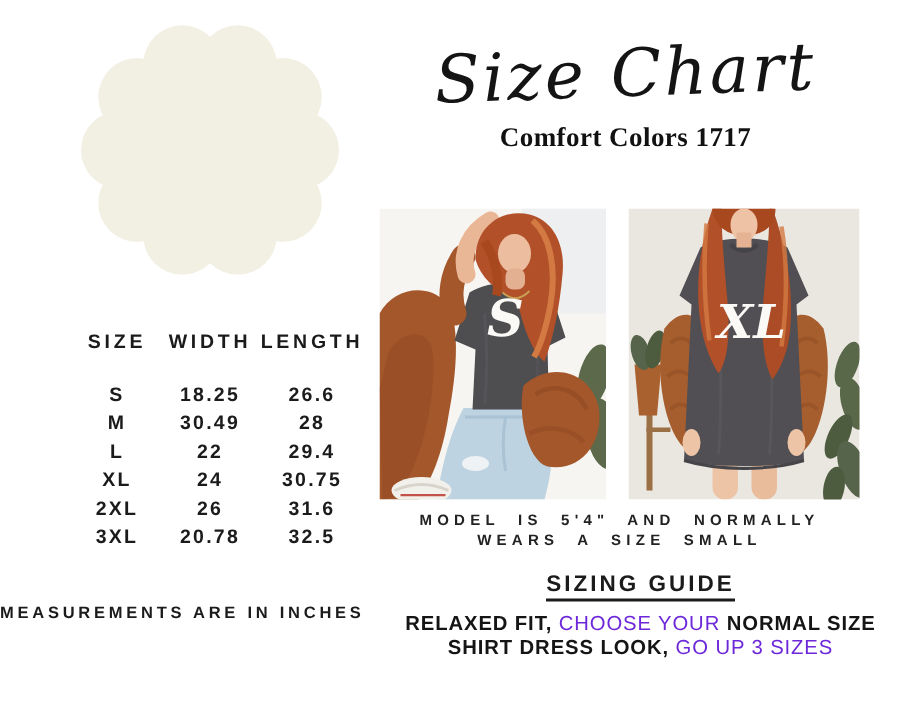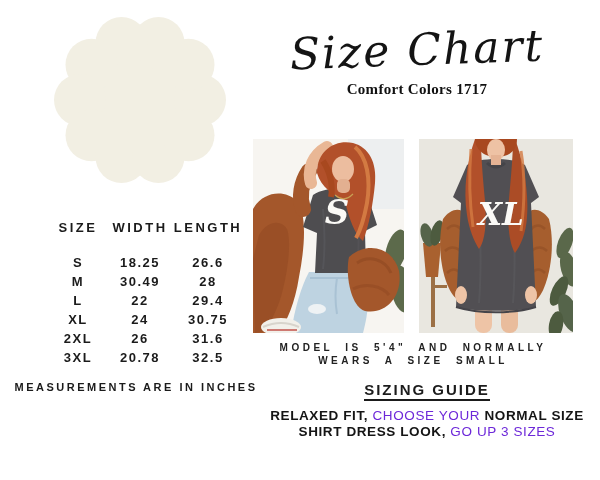--- a/index.html
+++ b/index.html
@@ -15,32 +15,32 @@
     display:grid; grid-template-columns:62px 62px 74px;
     font-size:13px; font-weight:700; letter-spacing:2.5px; text-align:center;
   }
   .t-body { margin-top:18px; }
   .t-row {
     display:grid; grid-template-columns:62px 62px 74px; height:19px;
     align-items:center; text-align:center;
     font-size:13px; font-weight:700; letter-spacing:1.5px;
   }
   .measure-note {
-    position:absolute; left:0; top:381px; width:272px; text-align:center;
+    position:absolute; left:0; top:403px; width:272px; text-align:left;
     font-size:11px; font-weight:700; letter-spacing:2.5px;
   }
   
   .title-block { position:absolute; left:258px; top:20px; width:318px; text-align:center; }
   .script-title {
     font-family:"DejaVu Serif", serif; font-style:italic; font-weight:400;
     font-size:44px; line-height:60px; letter-spacing:2px; transform:rotate(-2deg);
     color:#141414;
   }
   .subtitle {
-    font-family:"Liberation Serif", serif; font-weight:700; font-size:15px;
+    font-family:"Liberation Serif", serif; font-weight:700; font-size:18px;
     letter-spacing:0.3px; margin-top:1px; color:#111;
   }
   
   .photos { position:absolute; left:253px; top:139px; display:flex; gap:15px; }
   .photo { display:block; }
   
   .model-note {
     position:absolute; left:246px; top:341px; width:334px; text-align:center;
     font-size:10px; font-weight:700; letter-spacing:3.5px; word-spacing:6px;
     line-height:13px; color:#222;

